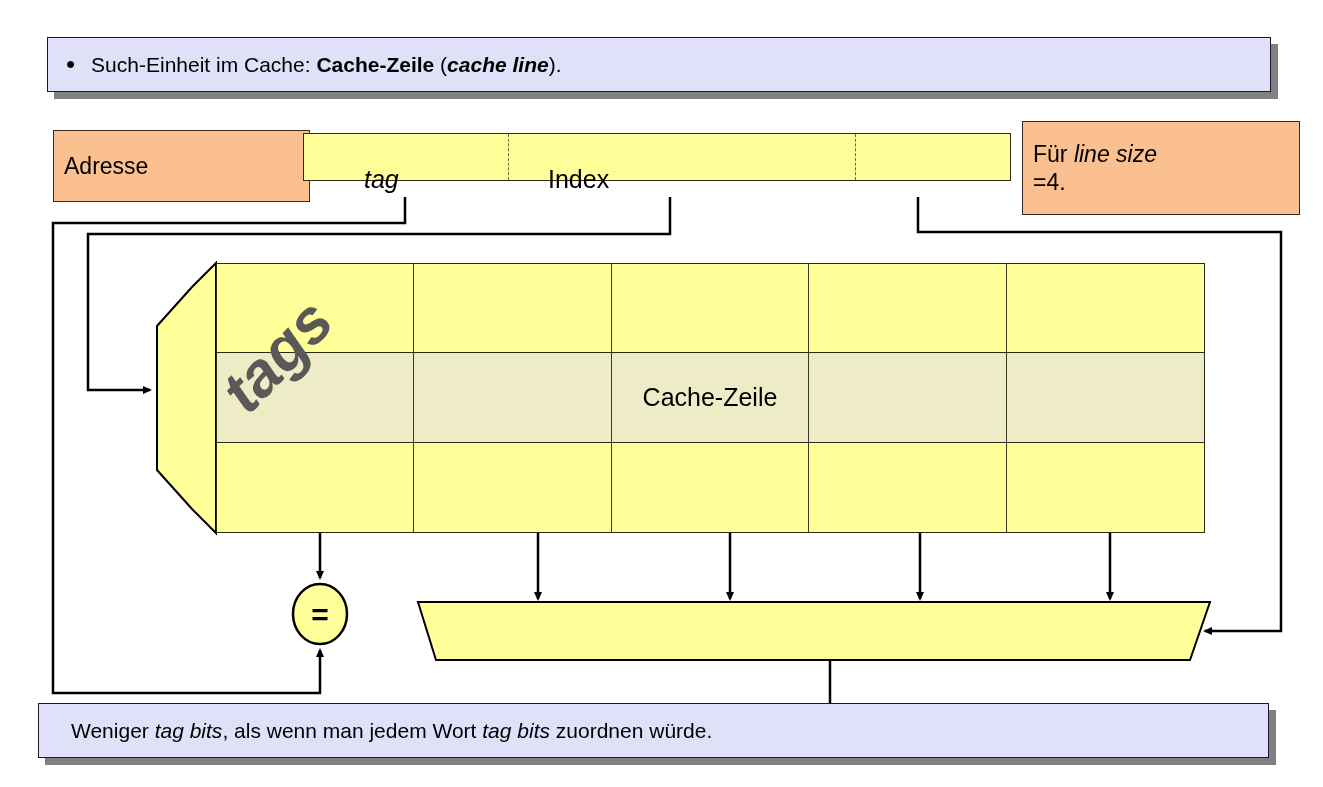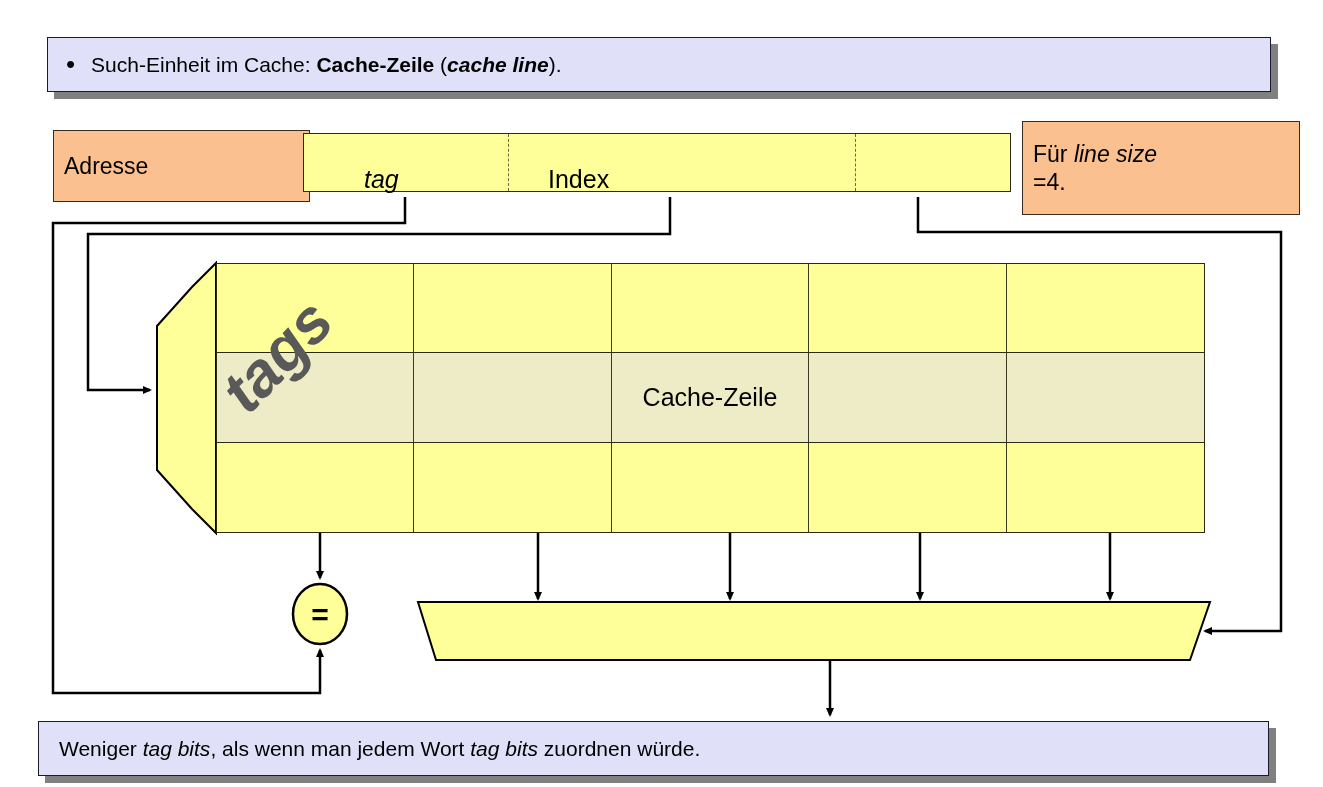--- a/index.html
+++ b/index.html
@@ -34,24 +34,24 @@
   }
   #top-banner {
     left: 47px;
     top: 37px;
     width: 1224px;
     height: 55px;
     padding-left: 18px;
   }
   #bottom-banner {
     left: 38px;
-    top: 721px;
+    top: 703px;
     width: 1231px;
     height: 55px;
-    padding-left: 20px;
+    padding-left: 32px;
   }
   .banner-text {
     font-size: 21px;
     line-height: 1.1;
     white-space: nowrap;
   }
   .bullet-dot {
     font-size: 26px;
     margin-right: 16px;
   }
@@ -90,21 +90,21 @@
     text-align: right;
   }
   .orange-box i { font-style: italic; }
 
   
   #addr-field {
     position: absolute;
     left: 303px;
     top: 133px;
     width: 708px;
-    height: 59px;
+    height: 48px;
     background: #ffff99;
     border: 1px solid #2b2b12;
     box-sizing: border-box;
     text-align: right;
   }
   .addr-seg-label {
     position: absolute;
     font-size: 25px;
     top: 31px;
   }

